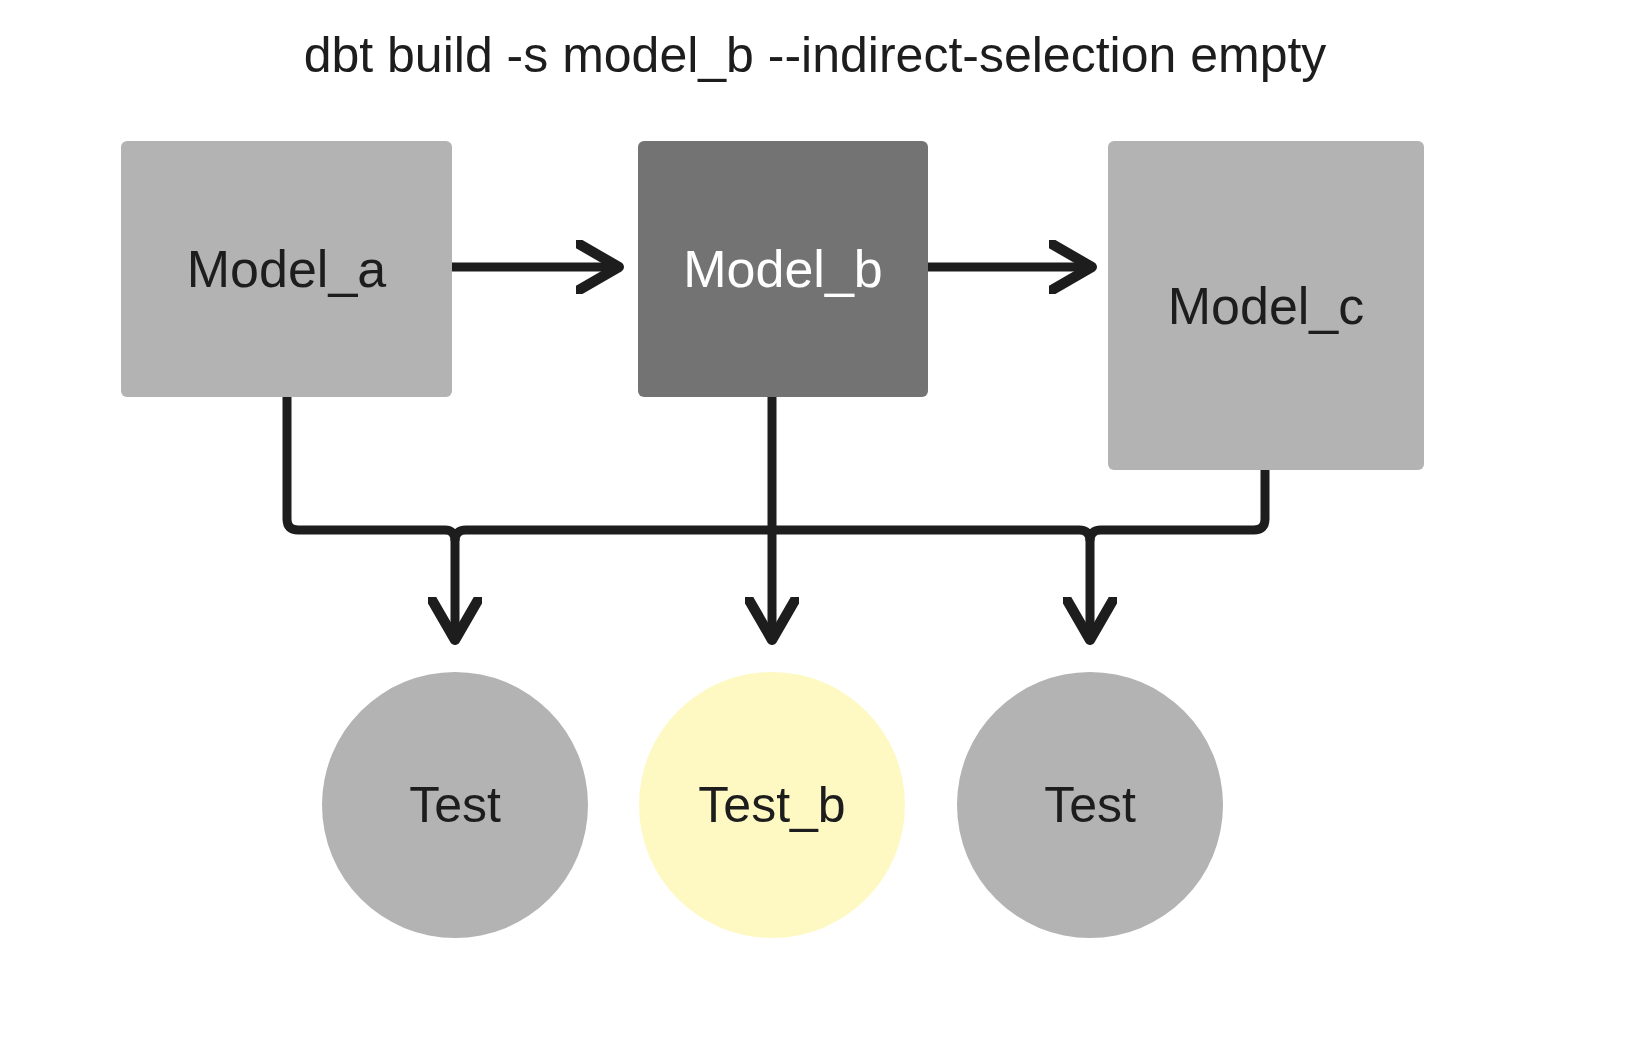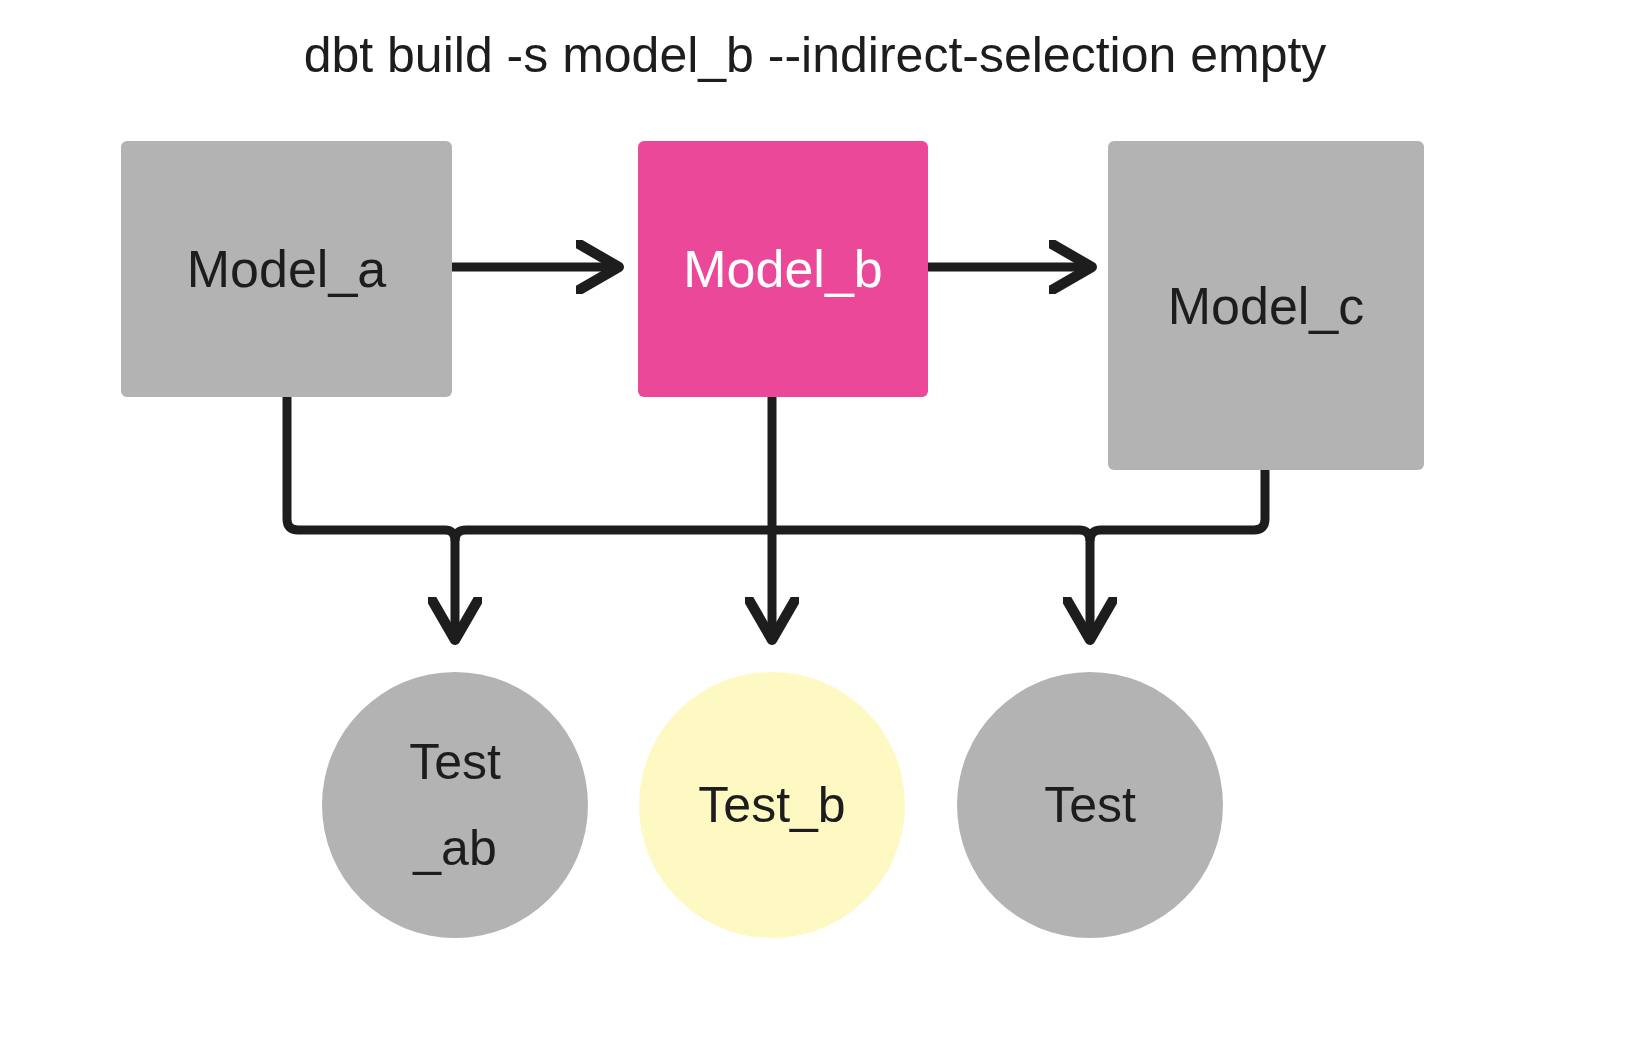--- a/index.html
+++ b/index.html
@@ -96,31 +96,30 @@
       <path d="M 772 530 L 1079 530 Q 1090 530 1090 541"></path>
 
       <path d="M 1265 397 L 1265 519 Q 1265 530 1254 530 L 1101 530 Q 1090 530 1090 541 L 1090 638" marker-end="url(#arrowhead)"></path>
     </g>
   </svg>
 
   <div class="node-box" style="left:121px; top:141px; width:331px; height:256px; background:#b3b3b3; color:#1d1d1d;">
     <span>Model_a</span>
   </div>
 
-  <div class="node-box" style="left:638px; top:141px; width:290px; height:256px; background:#ec4899; color:#ffffff;">
+  <div class="node-box" style="left:638px; top:141px; width:290px; height:256px; background:#737373; color:#ffffff;">
     <span>Model_b</span>
   </div>
 
   <div class="node-box" style="left:1108px; top:141px; width:316px; height:329px; background:#b3b3b3; color:#1d1d1d;">
     <span>Model_c</span>
   </div>
 
   <div class="node-circle" style="left:322px; top:672px; width:266px; height:266px; background:#b3b3b3; color:#1d1d1d;">
     <span class="lbl-line">Test</span>
-    <span class="lbl-line">_ab</span>
   </div>
 
   <div class="node-circle" style="left:639px; top:672px; width:266px; height:266px; background:#fef9c3; color:#1d1d1d;">
     <span class="lbl-line">Test_b</span>
   </div>
 
   <div class="node-circle" style="left:957px; top:672px; width:266px; height:266px; background:#b3b3b3; color:#1d1d1d;">
     <span class="lbl-line">Test</span>
   </div>
 

